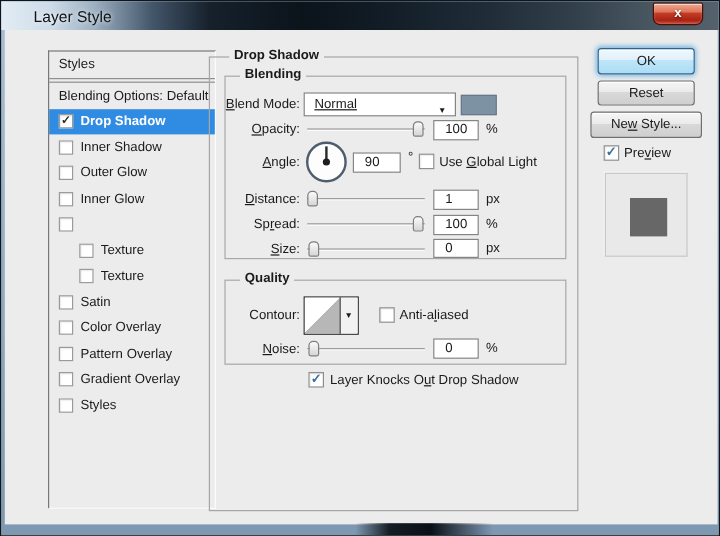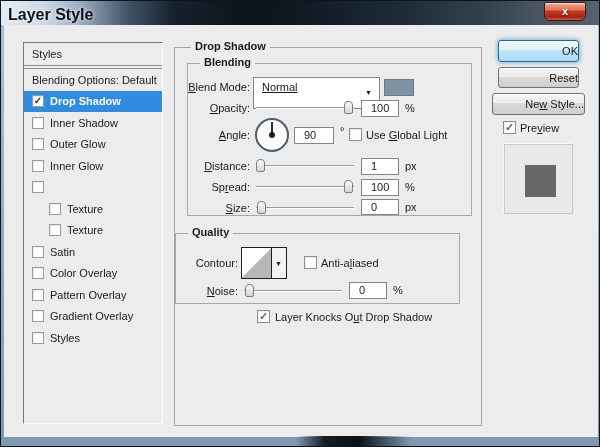--- a/index.html
+++ b/index.html
@@ -8,56 +8,56 @@
     position:relative; width:600px; height:447px; overflow:hidden;
     font-family:"Liberation Sans", sans-serif; font-size:11px; color:#1a1a1a;
     background:linear-gradient(to bottom,#a9c0d6,#7e98b2);
     border:1px solid #0e161d;
   }
   .titlebar {
     position:absolute; left:0; top:0; right:0; height:24px;
     background:linear-gradient(90deg,#e3ecf4 0%,#cddbe8 7%,#9db0c2 13%,#44566a 21%,
       #16212c 29%,#0b131b 42%,#131e28 55%,#202d38 68%,#32404c 80%,#47565f 90%,#53626c 100%);
   }
-  .title { position:absolute; left:7px; top:5px; font-size:16px; color:#101418;
-    text-shadow:0 0 4px rgba(255,255,255,.9);font-weight:bold; }
+  .title { position:absolute; left:27px; top:5px; font-size:13px; color:#101418;
+    text-shadow:0 0 4px rgba(255,255,255,.9); }
   .close-btn {
     position:absolute; top:1px; right:13px; width:42px; height:19px;
     border:1px solid #47110b; border-radius:2px 2px 6px 6px;
     background:linear-gradient(to bottom,#f0ab94 0%,#dd7257 42%,#c43d27 46%,#a82314 82%,#c8503a 100%);
     box-shadow:inset 0 1px 0 rgba(255,255,255,.65), inset 0 0 2px rgba(255,255,255,.3);
     color:#fff; font-weight:bold; font-size:11px; text-align:center; line-height:17px;
     text-shadow:0 1px 2px rgba(0,0,0,.65); cursor:default;
   }
   .content { position:absolute; left:3px; top:24px; width:594px; height:412px; background:#ececec; }
   .bottom-dark { position:absolute; left:295px; bottom:0px; width:115px; height:10px;
     background:linear-gradient(90deg,rgba(10,15,20,0) 0%,#141c24 25%,#0a1016 55%,rgba(10,15,20,0) 100%); }
 
   
-  .sidebar { position:absolute; left:19px; top:17px; width:140px; height:382px;
+  .sidebar { position:absolute; left:36px; top:17px; width:140px; height:382px;
     background:#ececec; border:1px solid; border-color:#787878 #fbfbfb #fbfbfb #787878; }
   .sidebar-header { height:23px; line-height:23px; padding-left:8px; border-bottom:1px solid #8f8f8f; }
   .sidebar-sep { height:3px; border-bottom:1px solid #8f8f8f; }
   .sidebar-item { position:relative; height:21.5px; display:flex; align-items:center;
     gap:6px; padding-left:8px; cursor:default; }
   .sidebar-item.indent { padding-left:25px; }
   .sidebar-item.selected { color:#ffffff; font-weight:bold; }
   .cb { flex:0 0 auto; width:12px; height:12px; background:#ffffff; border:1px solid #9a9a9a;
     font-size:10px; line-height:10px; text-align:center; color:#2b2b2b; font-weight:bold;
     box-shadow:inset 1px 1px 1px rgba(0,0,0,.08); }
 
   
   .mainbox { position:absolute; left:170px; top:22px; width:308px; height:379px; border:1px solid #a6a6a6; }
   .boxlabel { position:absolute; top:-8px; background:#ececec; padding:0 4px; font-weight:bold; white-space:nowrap; }
   .group { position:absolute; border:1px solid #a8a8a8; }
   .g-structure { left:12px; top:15px; width:285px; height:153px; }
-  .g-quality   { left:0; top:185px; width:285px; height:71px; }
+  .g-quality   { left:12px; top:185px; width:285px; height:71px; }
   .flabel { position:absolute; left:0; width:62px; text-align:right; white-space:nowrap; }
   .mn { text-decoration:underline; }
-  .dropdown { position:absolute; left:65px; top:13px; width:127px; height:32px; background:#fff;
+  .dropdown { position:absolute; left:65px; top:13px; width:127px; height:20px; background:#fff;
     border:1px solid #848484; line-height:18px; padding-left:8px;text-decoration:underline; }
   .dd-arrow { position:absolute; right:7px; top:6px; font-size:7px; color:#1a1a1a; }
   .swatch { position:absolute; left:196px; top:15px; width:30px; height:17px; border:1px solid #67798a; }
   .numbox { position:absolute; width:38px; height:17px; background:#fff; border:1px solid #848484;
     line-height:15px; padding-left:9px; }
   .unit { position:absolute; white-space:nowrap; }
   .slider { position:absolute; width:98px; height:15px; }
   .slider .track { position:absolute; left:0; right:0; top:7px; height:1px; background:#9c9c9c;
     box-shadow:0 1px 0 #ffffff; }
   .slider .thumb { position:absolute; top:1px; width:9px; height:13px;
@@ -72,21 +72,21 @@
   .cbx-label { position:absolute; white-space:nowrap; }
   .contour { position:absolute; left:65px; top:13px; width:46px; height:32px; border:1px solid #1f1f1f;
     background:#fff; display:flex; }
   .contour .pic { width:30px; height:30px; border-right:1px solid #1f1f1f;
     background:linear-gradient(135deg,#ffffff 49.5%,#b7b7b7 50%); }
   .contour .dd { position:relative; width:14px; background:#f2f2f2; }
   .contour .dd span { position:absolute; left:3px; top:12px; font-size:7px; color:#1a1a1a; }
 
   
   .btn { position:absolute; left:494px; width:81px; height:22px; border:1px solid #707070; border-radius:3px;
-    background:linear-gradient(#f5f5f5,#ebebeb 45%,#d9d9d9 46%,#cfcfcf); text-align:right; line-height:20px;
+    background:linear-gradient(#f5f5f5,#ebebeb 45%,#d9d9d9 46%,#cfcfcf); text-align:center; line-height:20px;
     box-shadow:inset 0 1px 0 #ffffff; cursor:default; }
   .btn-ok { top:15px; border-color:#2c628b;
     background:linear-gradient(#f0f8fd,#dff1fb 45%,#bfe5f8 46%,#abddf6);
     box-shadow:0 0 4px 1px #79b7e2, inset 0 1px 0 #ffffff; }
   .btn-reset { top:42px; height:21px; }
   .btn-newstyle { top:68px; left:488px; width:93px; }
   .preview-box { position:absolute; left:500px; top:119px; width:69px; height:70px; background:#e9e9e9;
     border:1px solid #c9c9c9; box-shadow:-1px -1px 0 #f7f7f7; }
   .preview-inner { position:absolute; left:20px; top:20px; width:31px; height:32px; background:#676767; }
   .annotation { position:absolute; left:373px; top:34px; font-size:17px; font-weight:bold; letter-spacing:0; }

